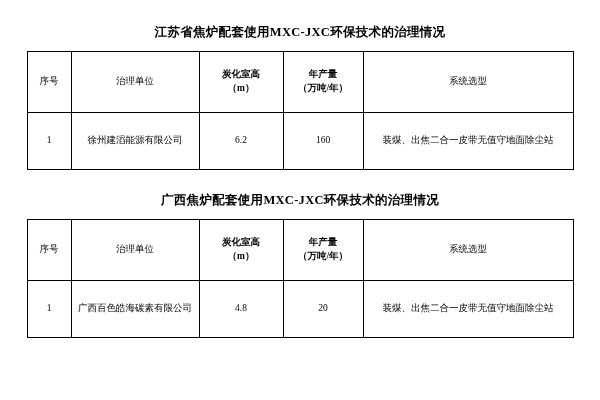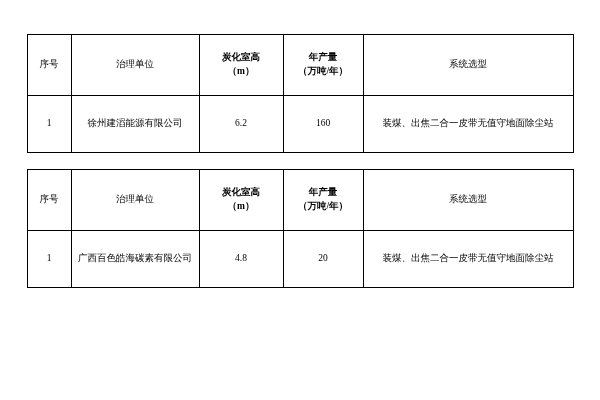--- a/index.html
+++ b/index.html
@@ -32,21 +32,21 @@
     font-size: 12.5px;
     font-weight: bold;
     letter-spacing: 0.3px;
     padding: 6px 0 10px 0;
     color: #000;
     font-family: "Liberation Serif", "DejaVu Serif", serif;
   }
   table.doc-table {
     border-collapse: collapse;
     width: 546px;
-    margin: 16px auto;
+    margin: 0 auto;
     table-layout: fixed;
   }
   table.doc-table td {
     border: 1px solid #000000;
     text-align: center;
     vertical-align: middle;
     font-size: 9.5px;
     line-height: 1.45;
     padding: 2px 2px;
     font-family: "Liberation Serif", "DejaVu Serif", serif;
@@ -70,20 +70,21 @@
   .unit {
     font-size: 9.5px;
   }
 </style>
 </head>
 <body>
 
 <div class="page">
 
   <div class="section first">
+    <div class="section-title">江苏省焦炉配套使用MXC-JXC环保技术的治理情况</div>
 
     <table class="doc-table">
       <colgroup>
         <col class="col-1">
           <col class="col-2">
           <col class="col-3">
           <col class="col-4">
           <col class="col-5">
       </colgroup>
       <tbody>
@@ -105,20 +106,21 @@
           <td>徐州建滔能源有限公司</td>
           <td>6.2</td>
           <td>160</td>
           <td>装煤、出焦二合一皮带无值守地面除尘站</td>
         </tr>
       </tbody>
     </table>
   </div>
 
   <div class="section second">
+    <div class="section-title">广西焦炉配套使用MXC-JXC环保技术的治理情况</div>
 
     <table class="doc-table">
       <colgroup>
         <col class="col-1">
           <col class="col-2">
           <col class="col-3">
           <col class="col-4">
           <col class="col-5">
       </colgroup>
       <tbody>

